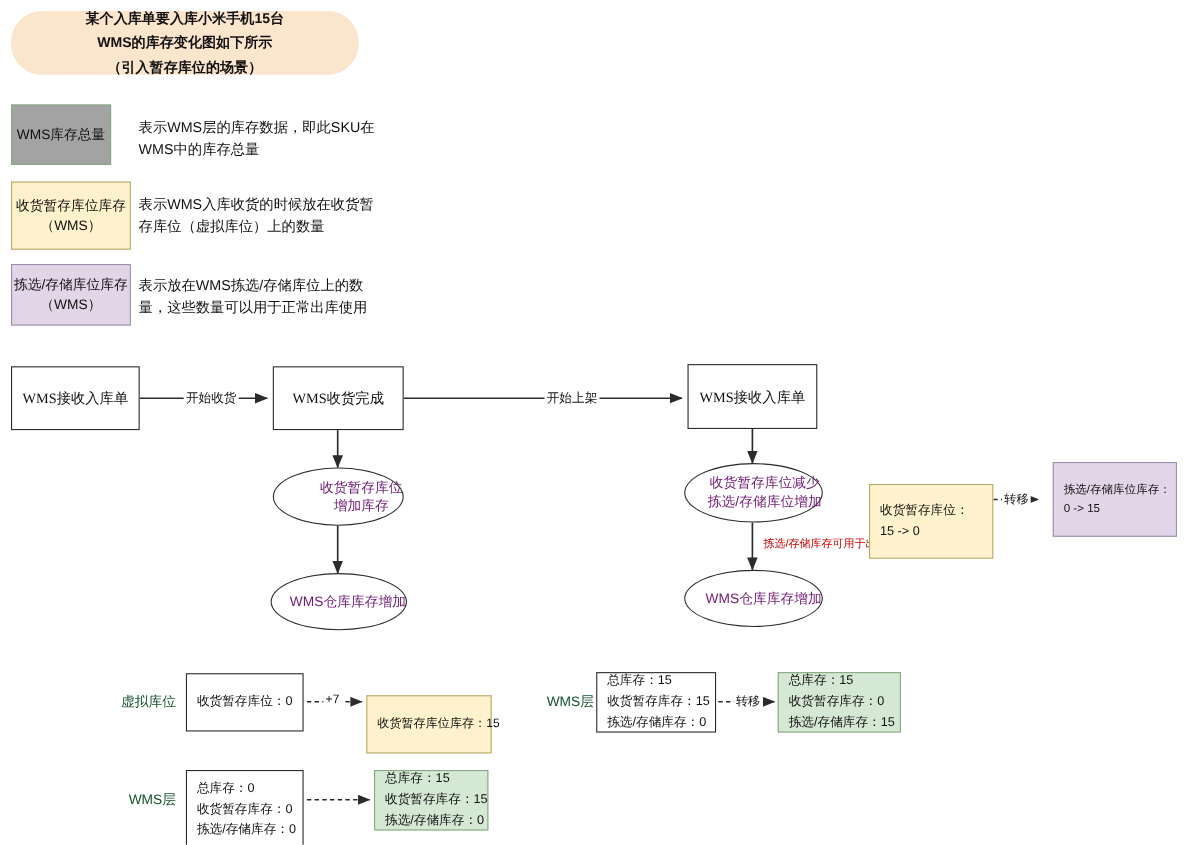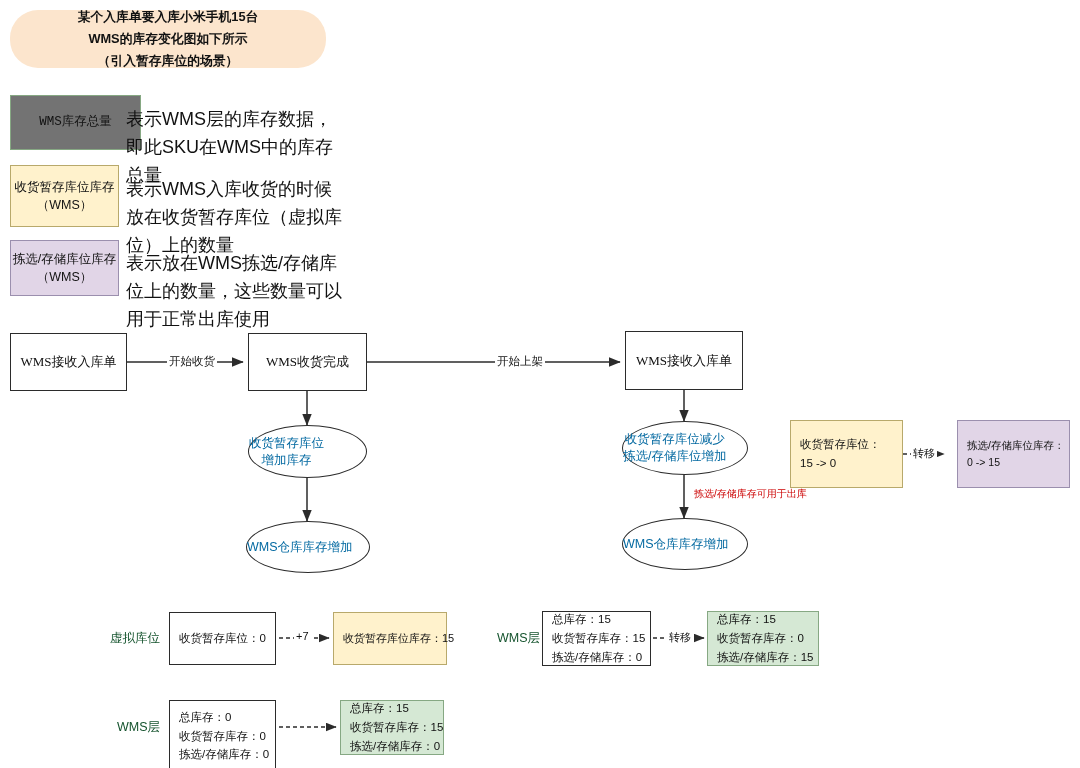--- a/index.html
+++ b/index.html
@@ -19,33 +19,33 @@
     background:#ffffff;
     display:flex;align-items:center;justify-content:center;
     text-align:center;
     line-height:1.35;
     color:#111;
   }
   .ellipse{
     border:1.6px solid #2b2b2b;
     background:#ffffff;
     border-radius:50%;
-    display:flex;align-items:center;justify-content:flex-start;
+    display:flex;align-items:center;justify-content:flex-end;
     text-align:center;
     line-height:1.35;
-    color:#0369a1;
+    color:#701a75;
   }
   .legend-swatch{
     border:1.4px solid #9b8fae;
     display:flex;align-items:center;justify-content:center;
     text-align:center;line-height:1.45;
     font-size:12.5px;color:#111;
   }
   .legend-desc{
-    font-size:18px;line-height:1.55;color:#111;
+    font-size:13px;line-height:1.55;color:#111;
     text-align:left;
   }
   .header-banner{
     background:#fce5cd;
     display:flex;align-items:center;justify-content:center;
     text-align:center;
     font-size:12.8px;line-height:1.7;color:#111;
     font-weight:600;
   }
   .row-label{
@@ -53,21 +53,21 @@
     display:flex;align-items:center;justify-content:flex-end;
   }
   .data-box{
     border:1.6px solid #2b2b2b;
     background:#ffffff;
     font-size:11.5px;line-height:1.65;color:#111;
     padding:6px 9px;
     display:flex;flex-direction:column;justify-content:center;
     text-align:left;
   }
-  .data-box.tint-yellow{background:#fff2cc;border-color:#b8a96b;}
+  .data-box.tint-yellow{background:#fff2cc;border-color:#b8a96b;margin-top:20px;}
   .data-box.tint-green{background:#d5e8d4;border-color:#86a883;}
   .data-box.tint-purple{background:#e1d5e7;border-color:#9b8fae;}
   .data-box span{white-space:nowrap;}
 
   .edge-label{
     position:absolute;
     font-size:11.5px;color:#111;
     background:#ffffff;
     padding:0 2px;
     white-space:nowrap;
@@ -115,21 +115,21 @@
   </svg>
 
   <div class="abs header-banner" style="left:10px;top:10px;width:316px;height:58px;border-radius:28px;">
     <div>
       <div>某个入库单要入库小米手机15台</div>
       <div>WMS的库存变化图如下所示</div>
       <div>（引入暂存库位的场景）</div>
     </div>
   </div>
 
-  <div class="abs legend-swatch" style="left:10px;top:95px;width:131px;height:55px;background:#737373;border-color:#86a883;font-family:Liberation Mono, monospace;">
+  <div class="abs legend-swatch" style="left:10px;top:95px;width:91px;height:55px;background:#a3a3a3;border-color:#86a883;">
     <span>WMS库存总量</span>
   </div>
   <div class="abs legend-desc" style="left:126px;top:106px;width:215px;">
     <span>表示WMS层的库存数据，即此SKU在WMS中的库存总量</span>
   </div>
 
   <div class="abs legend-swatch" style="left:10px;top:165px;width:109px;height:62px;background:#fff2cc;border-color:#b8a96b;">
     <div>
       <div>收货暂存库位库存</div>
       <div>（WMS）</div>

